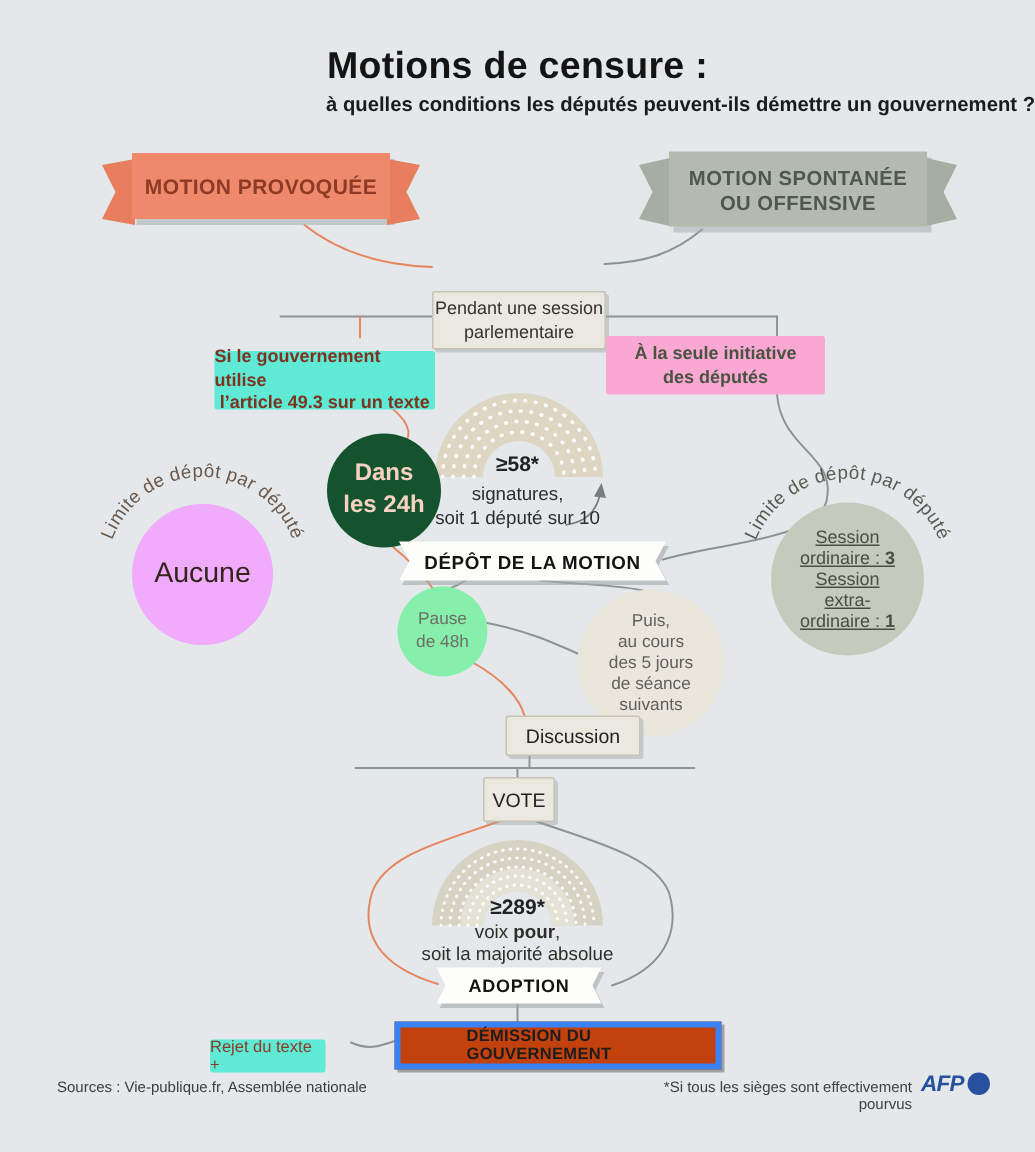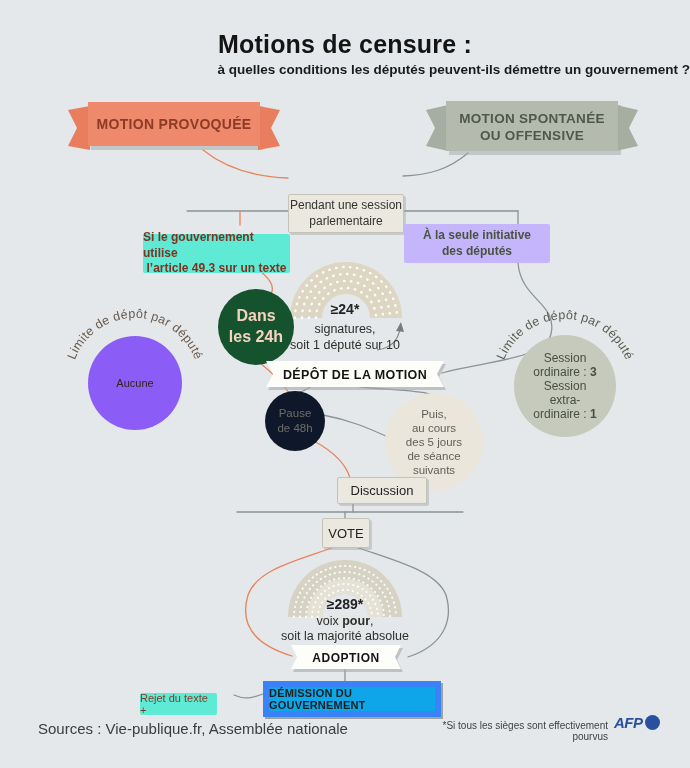--- a/index.html
+++ b/index.html
@@ -7,27 +7,27 @@
           font-family:"Liberation Sans","DejaVu Sans",sans-serif;color:#1b1b1b;}
   .abs{position:absolute;}
   .ctr{text-align:center;}
   #title{left:0;right:0;top:30px;font-size:25px;font-weight:800;letter-spacing:.2px;color:#141414;}
   #subtitle{left:0;right:0;top:62px;font-size:13.5px;font-weight:700;color:#1b1b1b;text-align:right;}
   .node-beige{background:#ebe8e0;border:1px solid #c6c2b6;border-radius:2px;
               box-shadow:2px 2px 0 rgba(150,160,162,.40);display:flex;flex-direction:column;
               align-items:center;justify-content:center;}
   .node-salmon{background:#5eead4;border-radius:2px;display:flex;flex-direction:column;
                align-items:center;justify-content:center;margin-top:10px;}
-  .node-sage{background:#c4b5fd;border-radius:2px;display:flex;flex-direction:column;
+  .node-sage{background:#f9a8d4;border-radius:2px;display:flex;flex-direction:column;
              align-items:center;justify-content:center;}
   .circle{border-radius:50%;display:flex;flex-direction:column;align-items:center;justify-content:center;}
   .svgwrap svg{display:block;}
   .bigline{font-size:14px;font-weight:700;color:#222;}
   .smline{font-size:12.5px;color:#2e2e2a;line-height:1.25;}
-  #footer-sources{left:38px;top:720px;font-size:15px;color:#3c3c3c;}
+  #footer-sources{left:38px;top:720px;font-size:10px;color:#3c3c3c;}
   #footer-note{left:420px;top:720px;width:188px;text-align:right;font-size:10px;color:#3f3f3f;}
   #afp-logo{left:614px;top:714px;display:flex;align-items:center;}
   #afp-logo .afp-txt{font-size:15px;font-weight:800;font-style:italic;color:#27519f;letter-spacing:-.5px;}
   #afp-logo .afp-dot{width:15px;height:15px;border-radius:50%;background:#27519f;margin-left:2px;}
 </style>
 </head>
 <body>
 
 <div class="canvas">
 
@@ -136,45 +136,45 @@
   <div class="abs node-sage" style="left:404px;top:224px;width:146px;height:39px;font-size:12px;font-weight:700;color:#49533f;line-height:1.3;">
     <div>À la seule initiative</div>
     <div>des députés</div>
   </div>
 
   <div class="abs circle" style="left:218px;top:289px;width:76px;height:76px;background:#14532d;font-size:16px;font-weight:600;color:#f8d2c0;line-height:1.3;">
     <div>Dans</div>
     <div>les 24h</div>
   </div>
 
-  <div class="abs ctr bigline" style="left:295px;top:301px;width:100px;">≥24*</div>
+  <div class="abs ctr bigline" style="left:295px;top:301px;width:100px;">≥58*</div>
   <div class="abs ctr smline" style="left:295px;top:322px;width:100px;">signatures,</div>
   <div class="abs ctr smline" style="left:265px;top:338px;width:160px;">soit 1 député sur 10</div>
 
-  <div class="abs circle" style="left:88px;top:336px;width:94px;height:94px;background:#8b5cf6;font-size:11px;color:#33241c;">
+  <div class="abs circle" style="left:88px;top:336px;width:94px;height:94px;background:#f0abfc;font-size:19px;color:#33241c;">
     <div>Aucune</div>
   </div>
 
-  <div class="abs circle" style="left:514px;top:335px;width:102px;height:102px;background:#c6cabc;font-size:12px;color:#474f43;line-height:1.18;">
+  <div class="abs circle" style="left:514px;top:335px;width:102px;height:102px;background:#c6cabc;font-size:12px;color:#474f43;line-height:1.18;text-decoration:underline;">
     <div>Session</div>
     <div><span>ordinaire : </span><b>3</b></div>
     <div>Session</div>
     <div>extra-</div>
     <div><span>ordinaire : </span><b>1</b></div>
   </div>
 
   <div class="abs svgwrap" style="left:265px;top:359px;">
     <svg width="182" height="32" viewBox="0 0 182 32">
       <polygon points="3,5 181,5 174,18 181,31 3,31 10,18" fill="#a3aaac" opacity="0.6"></polygon>
       <polygon points="1,2 179,2 172,15 179,28 1,28 8,15" fill="#fdfdfa"></polygon>
       <text x="90" y="20" text-anchor="middle" style="font-size:12.5px;font-weight:700;letter-spacing:.4px;" fill="#141414">DÉPÔT DE LA MOTION</text>
     </svg>
   </div>
 
-  <div class="abs circle" style="left:265px;top:391px;width:60px;height:60px;background:#0f172a;font-size:11.5px;color:#6e6e66;line-height:1.3;">
+  <div class="abs circle" style="left:265px;top:391px;width:60px;height:60px;background:#86efac;font-size:11.5px;color:#6e6e66;line-height:1.3;">
     <div>Pause</div>
     <div>de 48h</div>
   </div>
 
   <div class="abs circle" style="left:385px;top:393px;width:98px;height:98px;background:#eae6dc;font-size:11.5px;color:#60605a;line-height:1.22;">
     <div>Puis,</div>
     <div>au cours</div>
     <div>des 5 jours</div>
     <div>de séance</div>
     <div>suivants</div>
@@ -197,21 +197,21 @@
       <polygon points="3,5 113,5 107,17 113,29 3,29 9,17" fill="#a3aaac" opacity="0.6"></polygon>
       <polygon points="1,2 111,2 105,14 111,26 1,26 7,14" fill="#fdfdfa"></polygon>
       <text x="56" y="18.5" text-anchor="middle" style="font-size:12px;font-weight:700;letter-spacing:.5px;" fill="#141414">ADOPTION</text>
     </svg>
   </div>
 
   <div class="abs node-salmon" style="left:140px;top:683px;width:77px;height:22px;font-size:11px;color:#8a3a26;">
     <div>Rejet du texte +</div>
   </div>
 
-  <div class="abs" style="left:263px;top:681px;width:166px;height:24px;background:#0ea5e9;border:6px solid #3b82f6;box-shadow:2px 2px 0 #9fa49e;display:flex;align-items:center;justify-content:center;font-size:11px;font-weight:700;letter-spacing:.2px;color:#1d1d1b;">
+  <div class="abs" style="left:263px;top:681px;width:166px;height:24px;background:#c2410c;border:4px solid #3b82f6;box-shadow:2px 2px 0 #9fa49e;display:flex;align-items:center;justify-content:center;font-size:11px;font-weight:700;letter-spacing:.2px;color:#1d1d1b;padding-left:44px;">
     <div>DÉMISSION DU GOUVERNEMENT</div>
   </div>
 
   <div id="footer-sources" class="abs">Sources : Vie-publique.fr, Assemblée nationale</div>
   <div id="footer-note" class="abs">*Si tous les sièges sont effectivement pourvus</div>
   <div id="afp-logo" class="abs">
     <span class="afp-txt">AFP</span>
     <span class="afp-dot"></span>
   </div>
 

